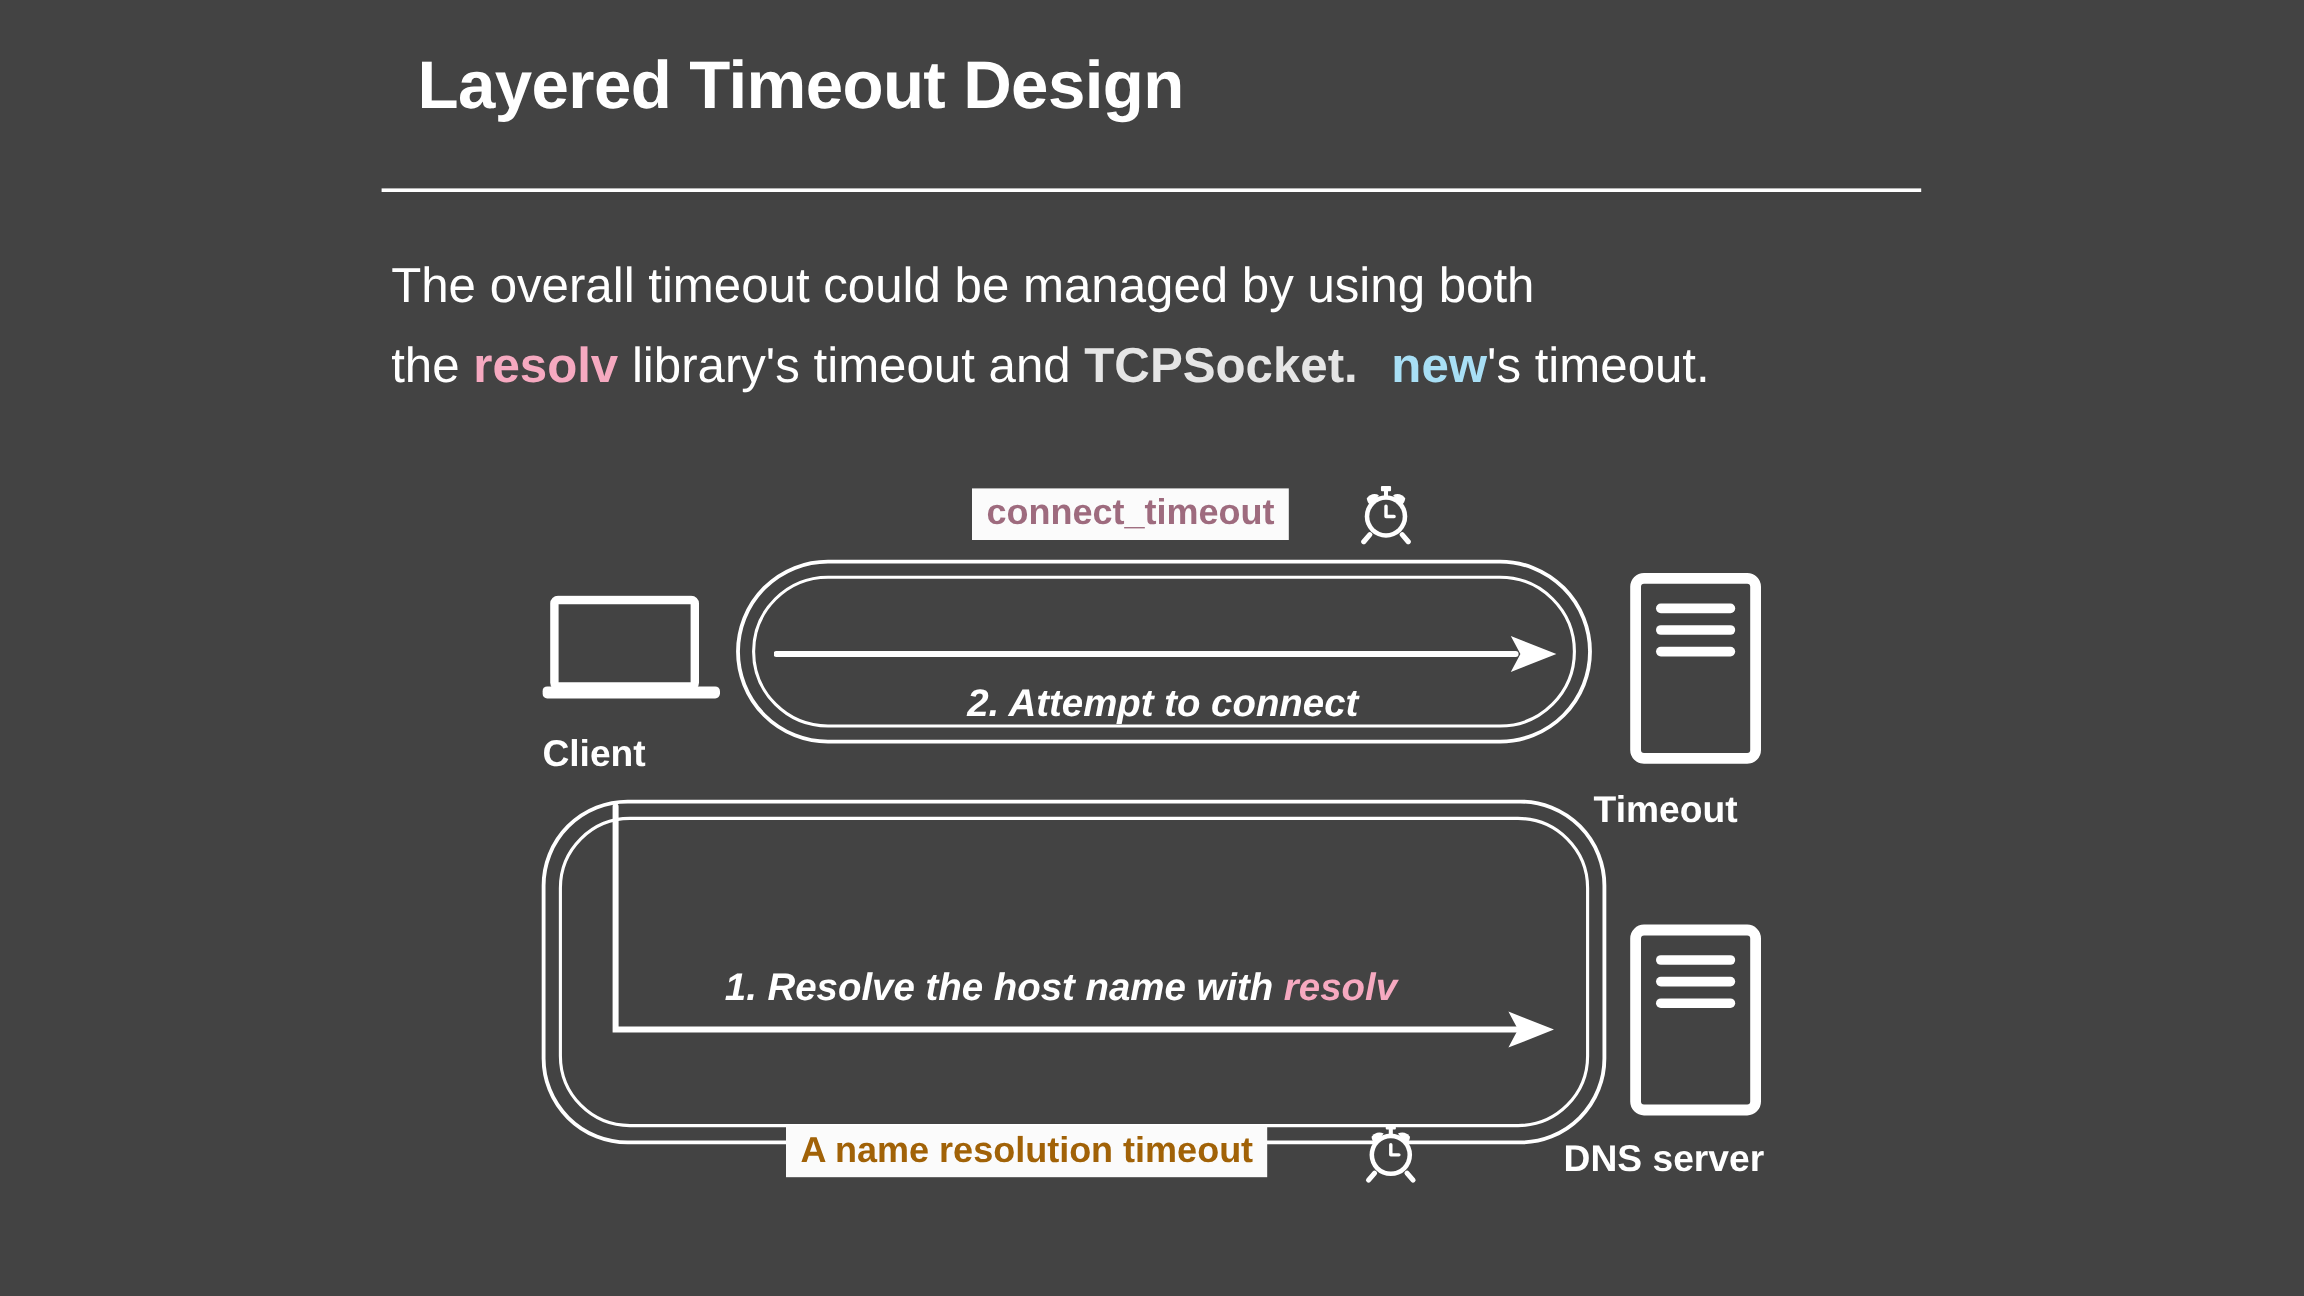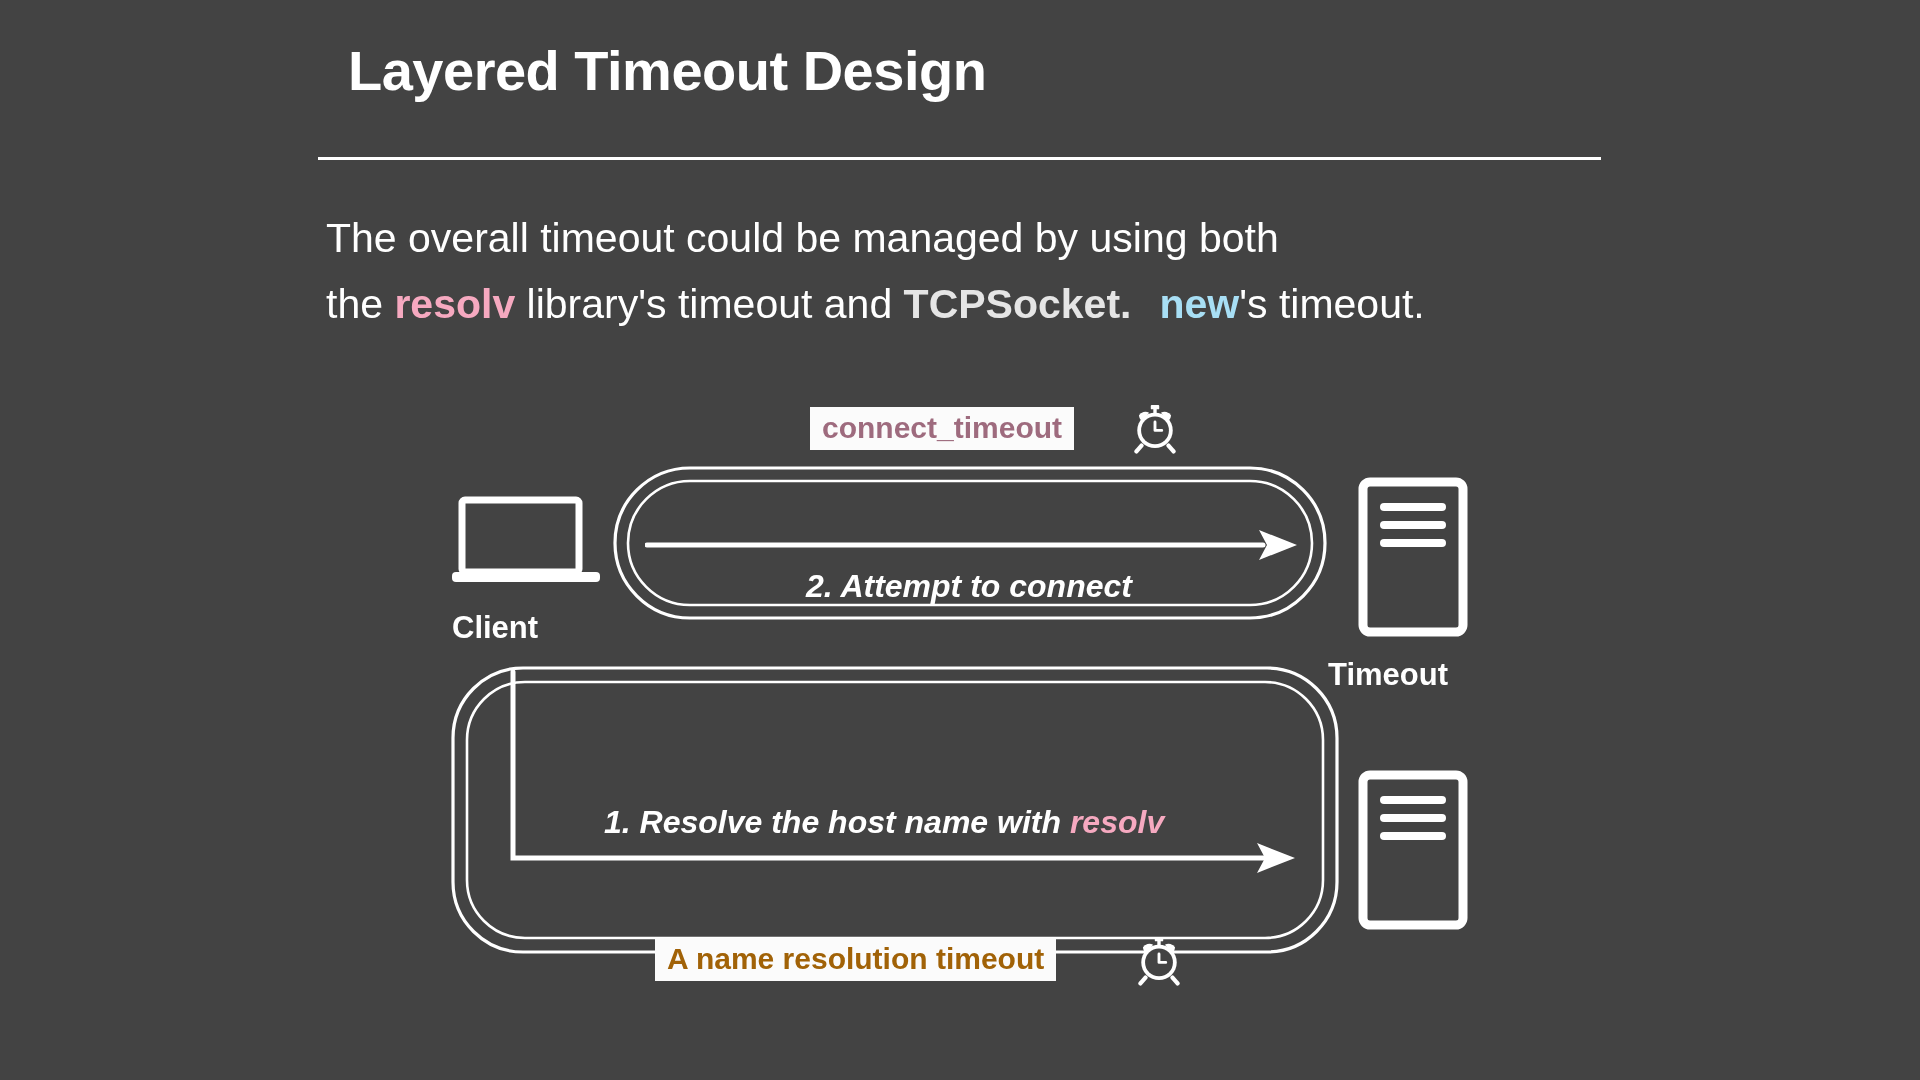--- a/index.html
+++ b/index.html
@@ -171,20 +171,21 @@
     <div class="device-label label-server">Timeout</div>
 
     <div class="device server-dns">
       <svg width="110" height="160" viewBox="0 0 110 160">
         <rect x="5" y="5" width="100" height="150" rx="7" fill="none" stroke="#FFFFFF" stroke-width="9"></rect>
         <rect x="22" y="26" width="66" height="8" rx="4" fill="#FFFFFF"></rect>
         <rect x="22" y="44" width="66" height="8" rx="4" fill="#FFFFFF"></rect>
         <rect x="22" y="62" width="66" height="8" rx="4" fill="#FFFFFF"></rect>
       </svg>
     </div>
+    <div class="device-label label-dns">DNS server</div>
 
     <div class="pipe pipe-connect">
       <svg width="716" height="156" viewBox="0 0 716 156">
         <rect x="3" y="3" width="710" height="150" rx="75" fill="none" stroke="#FFFFFF" stroke-width="3.2"></rect>
         <rect x="16" y="16" width="684" height="124" rx="62" fill="none" stroke="#FFFFFF" stroke-width="2.6"></rect>
       </svg>
     </div>
 
     <div class="pipe pipe-resolve">
       <svg width="890" height="290" viewBox="0 0 890 290">

